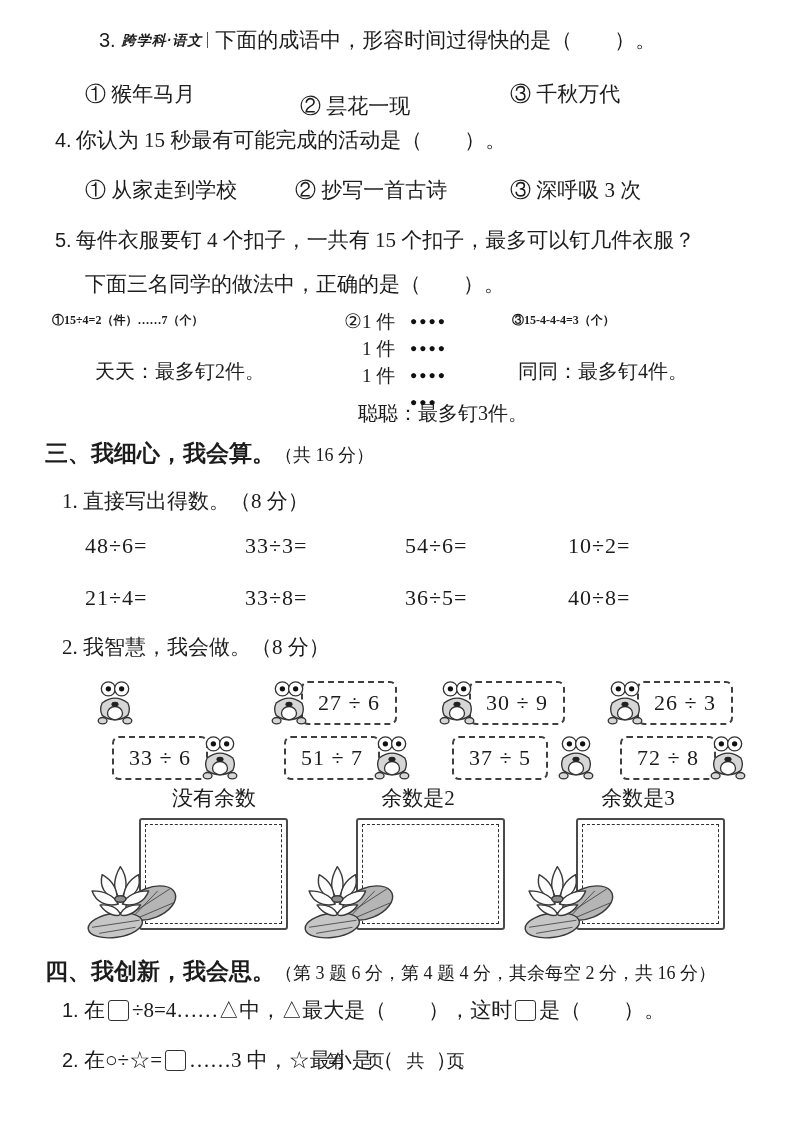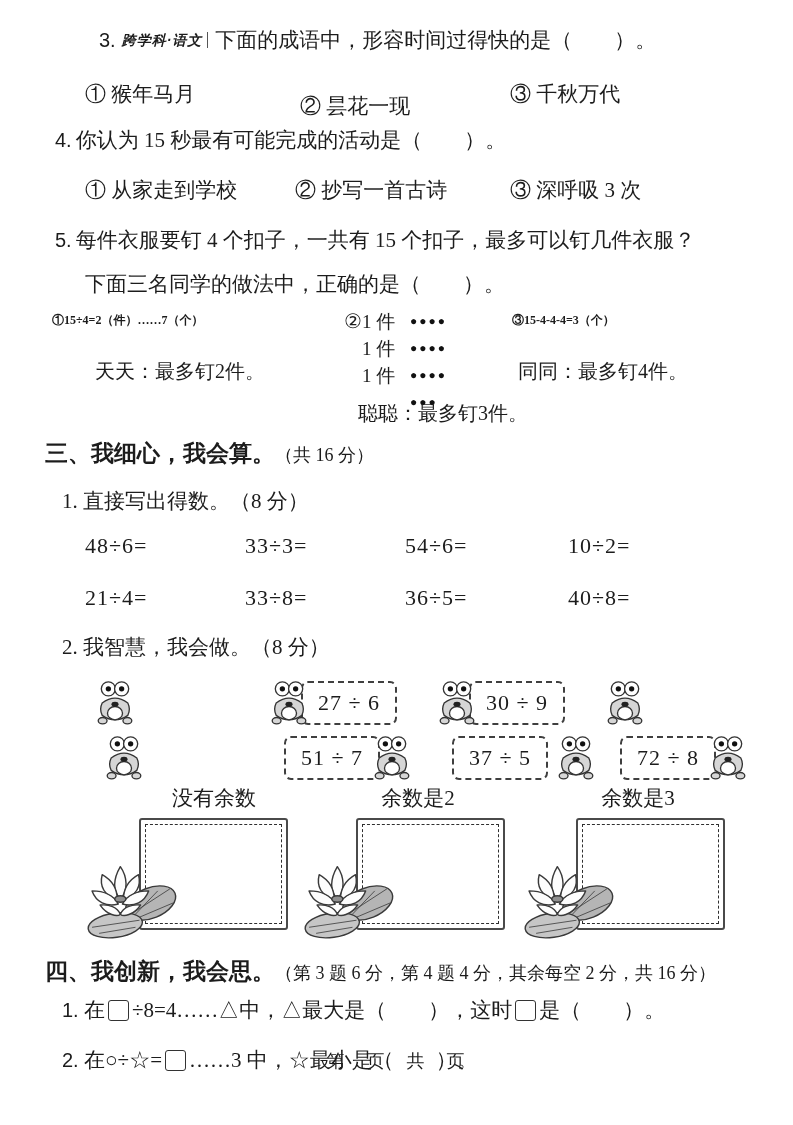--- a/index.html
+++ b/index.html
@@ -174,23 +174,25 @@
   <div class="abs cardwrap" style="top:678px;left:438px;">
     <svg class="frog frog-left" viewBox="0 0 43 52">
         <use href="#frog-shape"></use>
       </svg>
     <span class="card-box">30 ÷ 9</span>
   </div>
   <div class="abs cardwrap" style="top:678px;left:606px;">
     <svg class="frog frog-left" viewBox="0 0 43 52">
         <use href="#frog-shape"></use>
       </svg>
+    <span class="card-box">26 ÷ 3</span>
   </div>
 
   <div class="abs cardwrap" style="top:733px;left:112px;">
+    <span class="card-box">33 ÷ 6</span>
     <svg class="frog frog-right" viewBox="0 0 43 52">
         <use href="#frog-shape"></use>
       </svg>
   </div>
   <div class="abs cardwrap" style="top:733px;left:284px;">
     <span class="card-box">51 ÷ 7</span>
     <svg class="frog frog-right" viewBox="0 0 43 52">
         <use href="#frog-shape"></use>
       </svg>
   </div>

